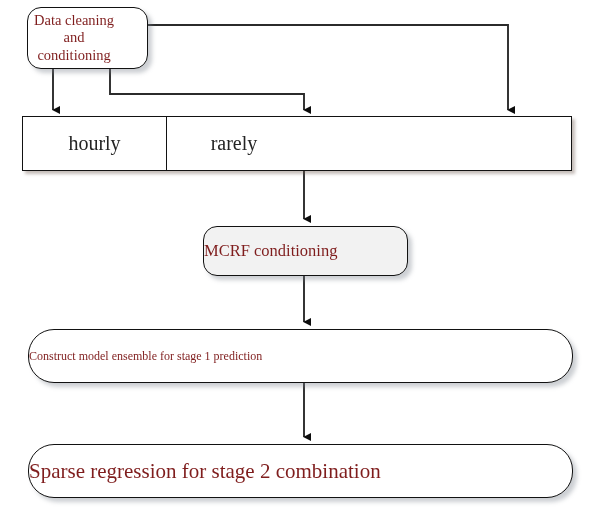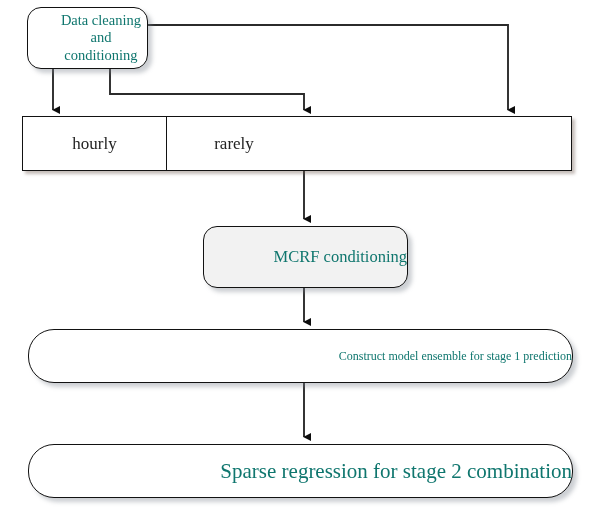--- a/index.html
+++ b/index.html
@@ -22,26 +22,26 @@
     position: absolute;
     left: 0;
     top: 0;
     width: 601px;
     height: 521px;
   }
   .node {
     position: absolute;
     display: flex;
     align-items: center;
-    justify-content: flex-end;
+    justify-content: flex-start;
     text-align: center;
     box-sizing: border-box;
     background: #ffffff;
     border: 1.6px solid #121212;
-    color: #0f766e;
+    color: #7f1d1d;
     line-height: 1.18;
     z-index: 3;
   }
   .node.rounded-lg {
     border-radius: 26px;
   }
   .node.rounded-sm {
     border-radius: 14px;
   }
   .node.shadowed {
@@ -58,21 +58,21 @@
     font-size: 14.5px;
     padding: 0 6px;
   }
   #box-data-cleaning .label-stack {
     display: block;
   }
   #box-mcrf {
     left: 203px;
     top: 226px;
     width: 205px;
-    height: 62px;
+    height: 50px;
     font-size: 16.5px;
   }
   #box-stage1 {
     left: 28px;
     top: 329px;
     width: 545px;
     height: 54px;
     font-size: 12px;
   }
   #box-stage2 {
@@ -94,21 +94,21 @@
     border: 1.8px solid #121212;
     background: #ffffff;
     box-shadow: 3px 3px 3px rgba(110,90,80,0.40);
     z-index: 3;
   }
   #series-table .cell {
     display: flex;
     align-items: center;
     justify-content: center;
     box-sizing: border-box;
-    font-size: 17px;
+    font-size: 20px;
     color: #242424;
     background: #ffffff;
   }
   #series-table .cell + .cell {
     border-left: 1.8px solid #121212;
   }
   #cell-hourly { width: 143px; }
   #cell-daily  { width: 282px; }
   #cell-rarely { width: 121px; padding-left: 14px; }
 </style>

